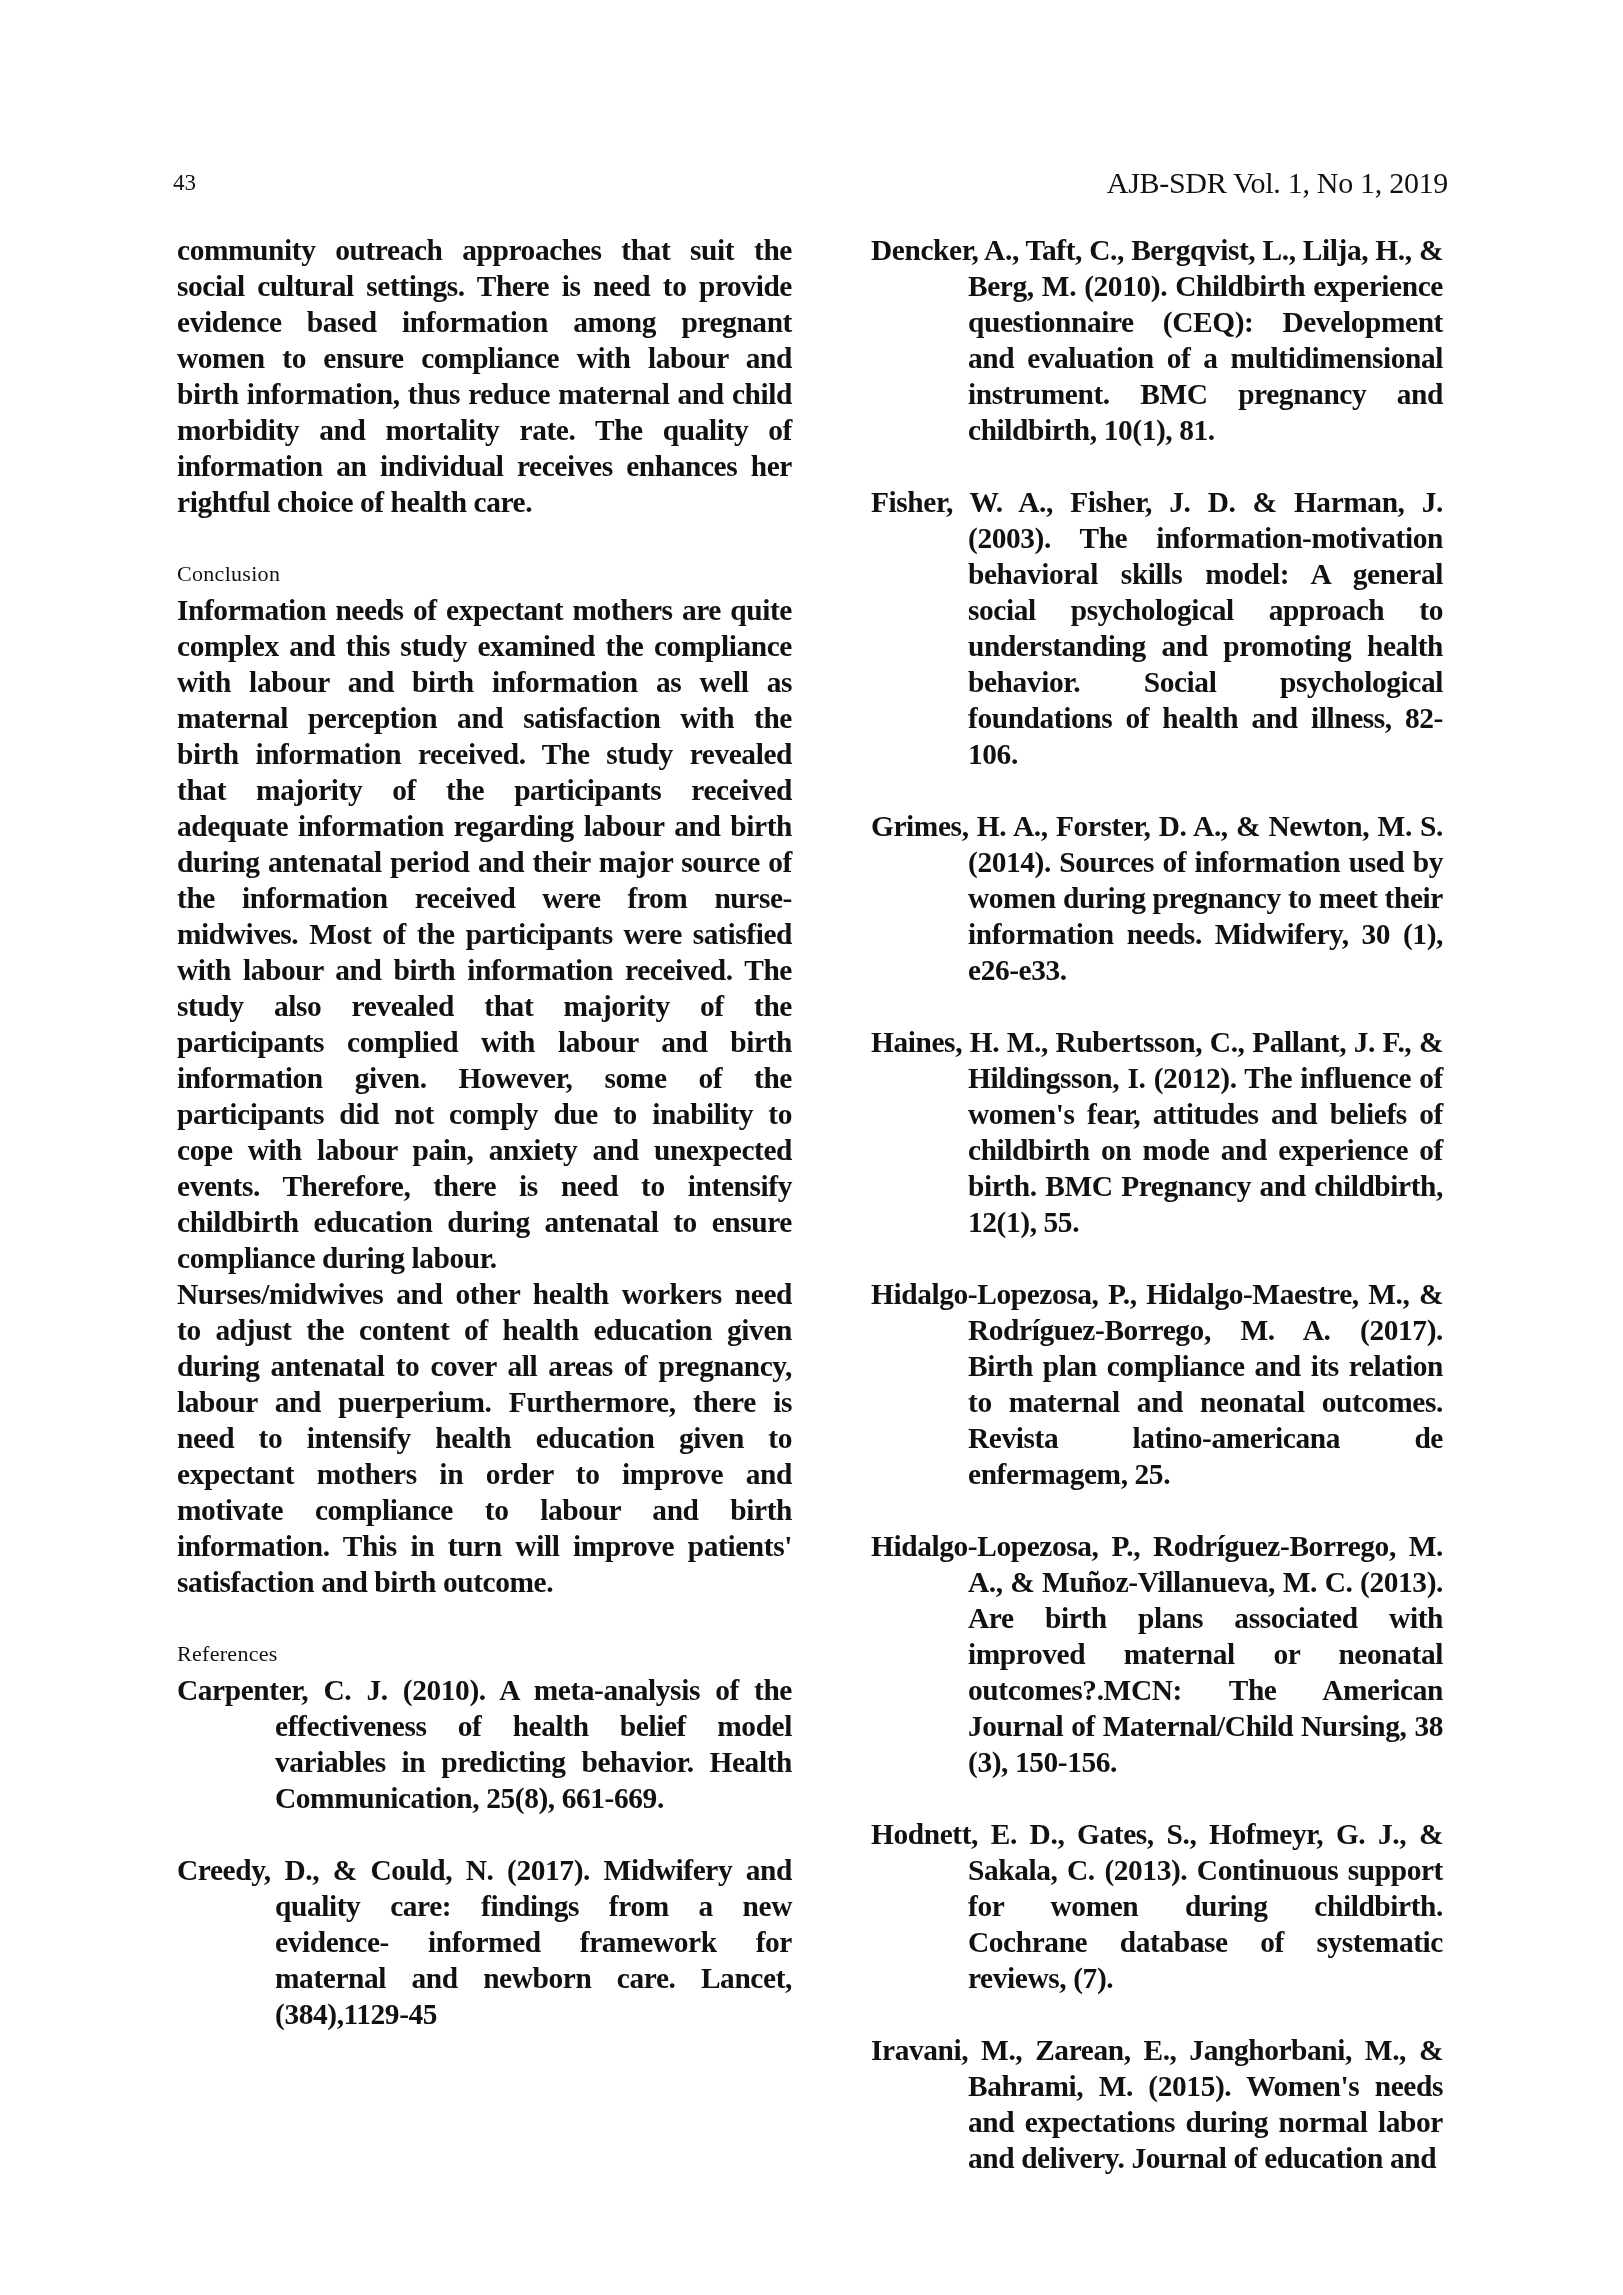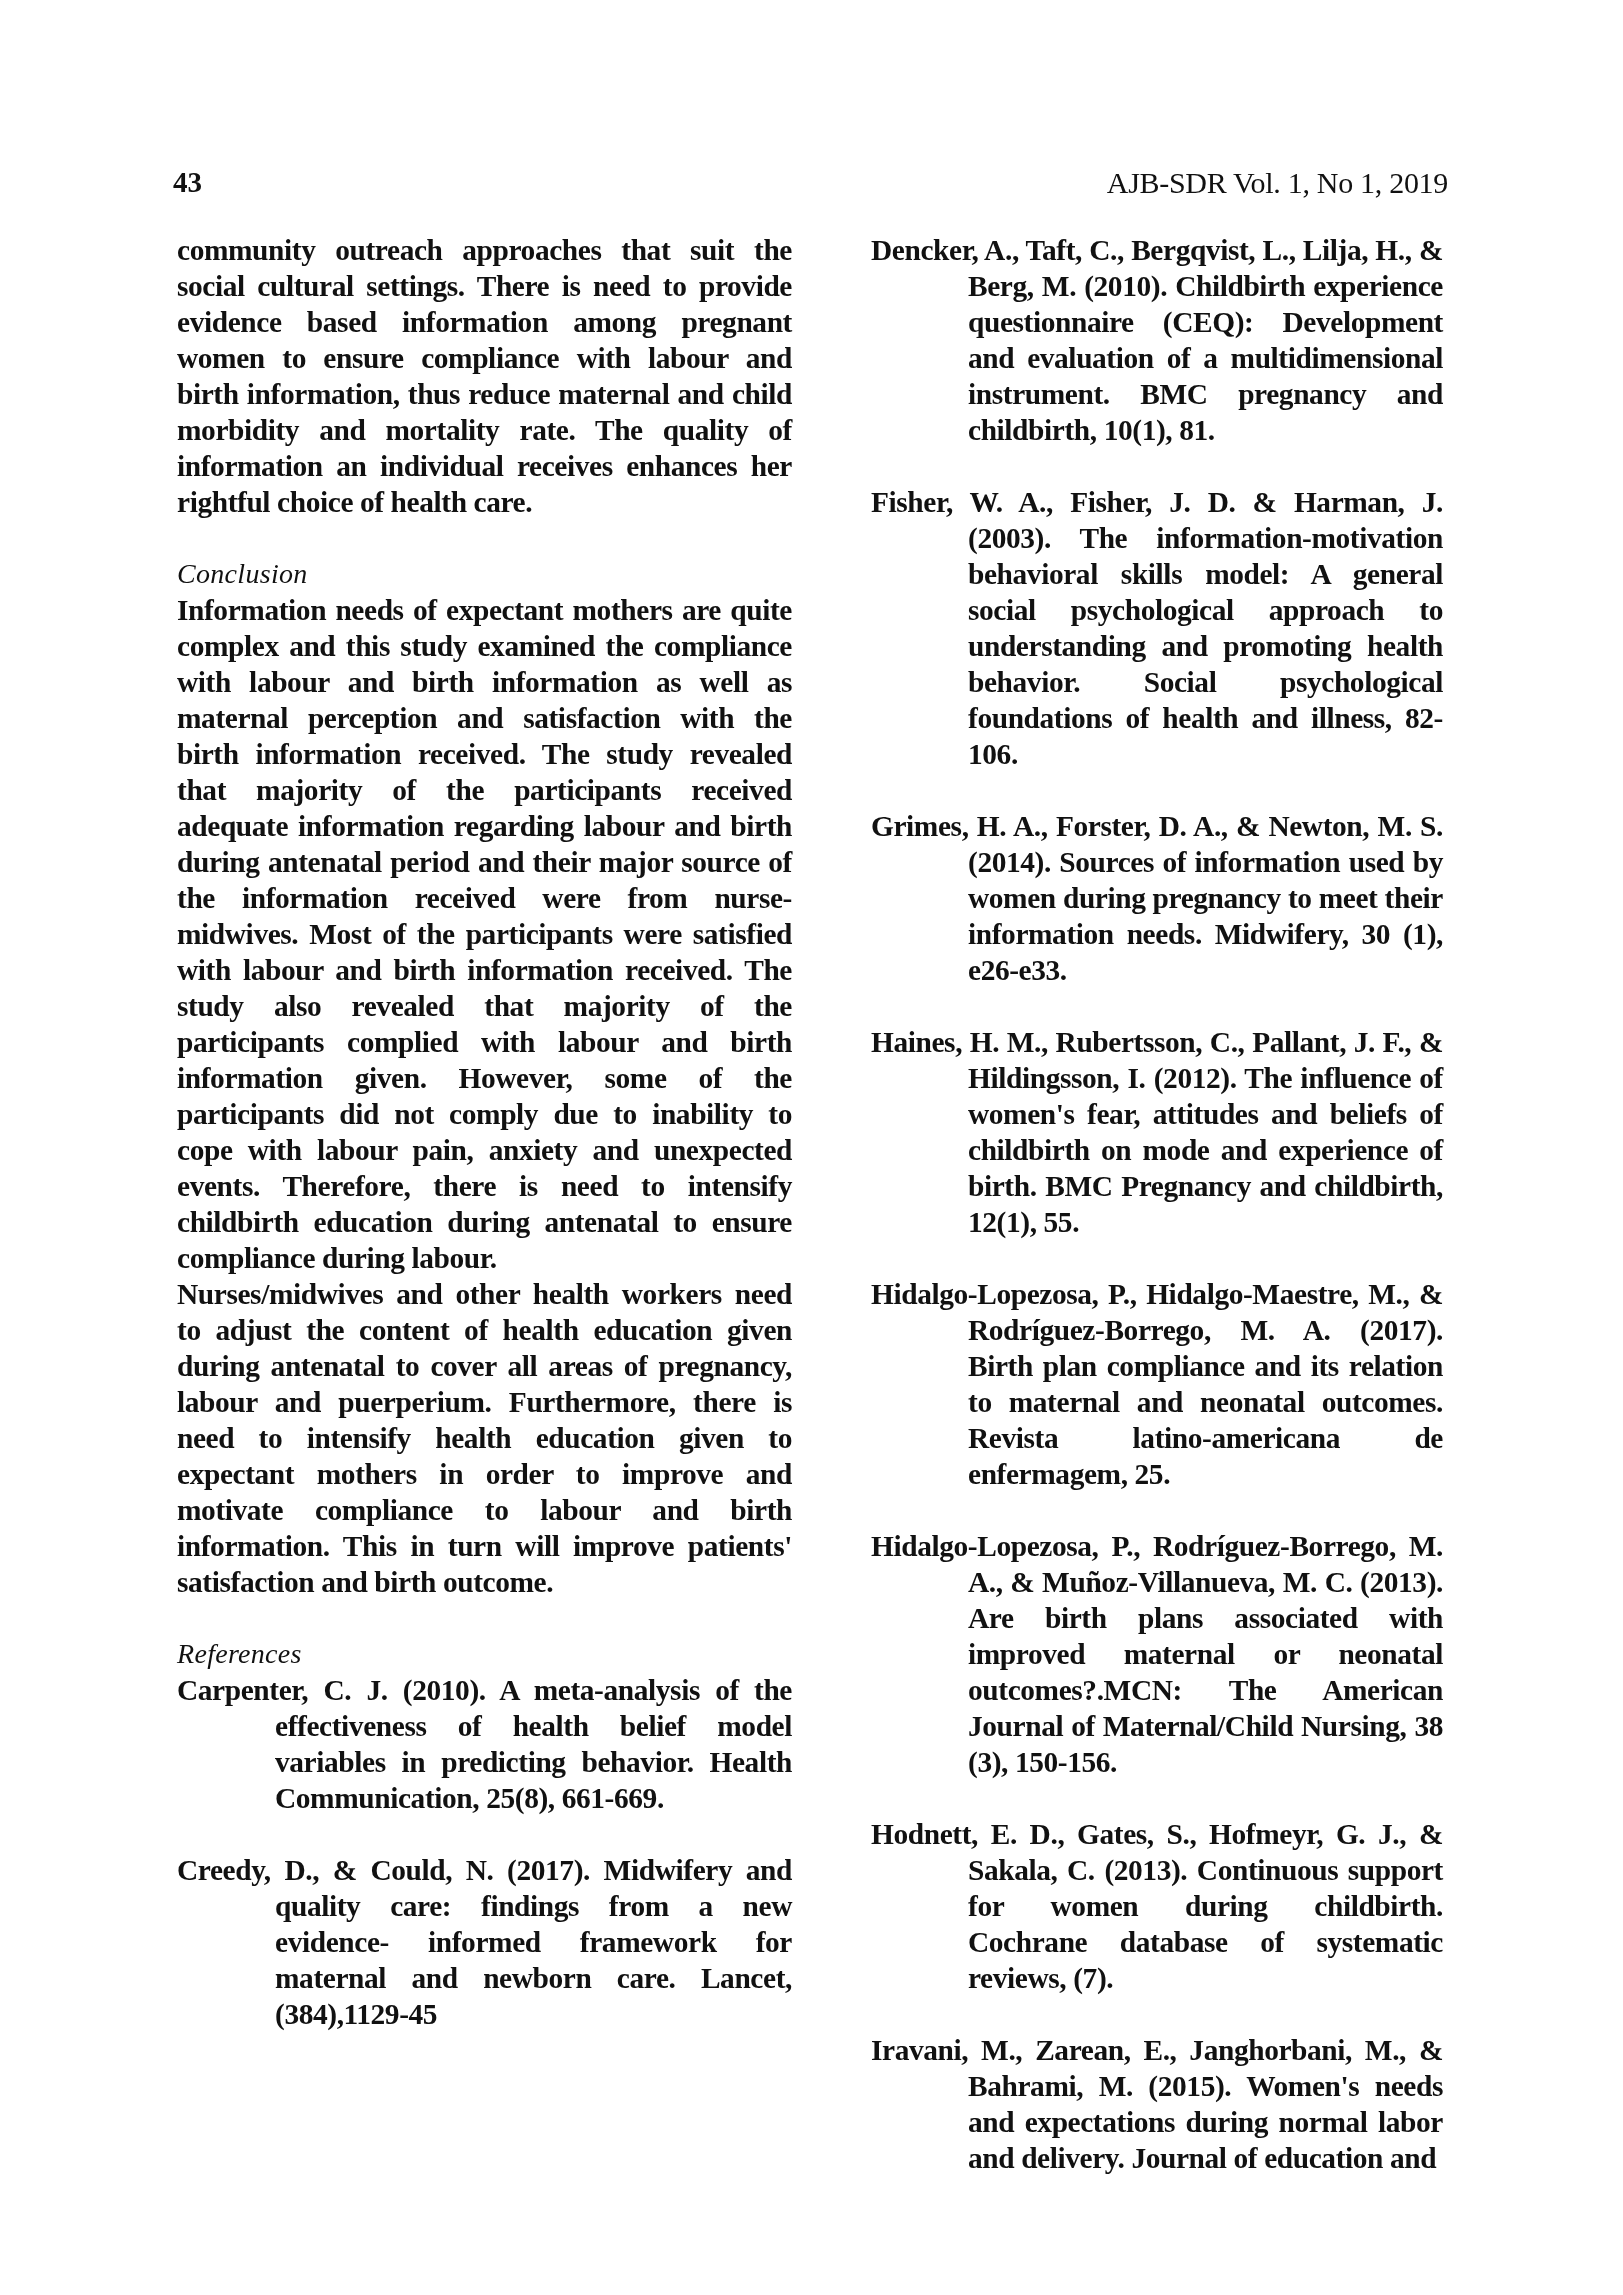--- a/index.html
+++ b/index.html
@@ -8,23 +8,22 @@
       height: 2295px;
       position: relative;
       overflow: hidden;
       color: #111111;
       font-family: "Liberation Serif", "DejaVu Serif", serif;
     }
     .page-number {
       position: absolute;
       left: 173px;
       top: 164px;
-      font-size: 29px;
+      font-size: 23px;
       line-height: 37px;
-      font-weight: bold;
     }
     .running-head {
       position: absolute;
       right: 175px;
       top: 164px;
       font-size: 30px;
       line-height: 37px;
       letter-spacing: -0.3px;
     }
     .column {
@@ -38,24 +37,23 @@
     .col-right { left: 831px; width: 612px; }
     p {
       margin: 0;
       text-align: justify;
       text-align-last: left;
       letter-spacing: -0.4px;
       font-weight: bold;
     }
     .heading {
       margin: 36px 0 0 0;
-      font-size: 28px;
+      font-size: 22px;
       line-height: 36px;
       letter-spacing: 0.3px;
-      font-style: italic;
     }
     .ref {
       margin: 0 0 36px 0;
       padding-left: 98px;
       text-indent: -98px;
       text-align: justify;
       letter-spacing: -0.4px;
     }
     .col-left .ref { padding-left: 98px; text-indent: -98px; }
     .col-right .ref { padding-left: 97px; text-indent: -97px; margin-left: 40px; }

